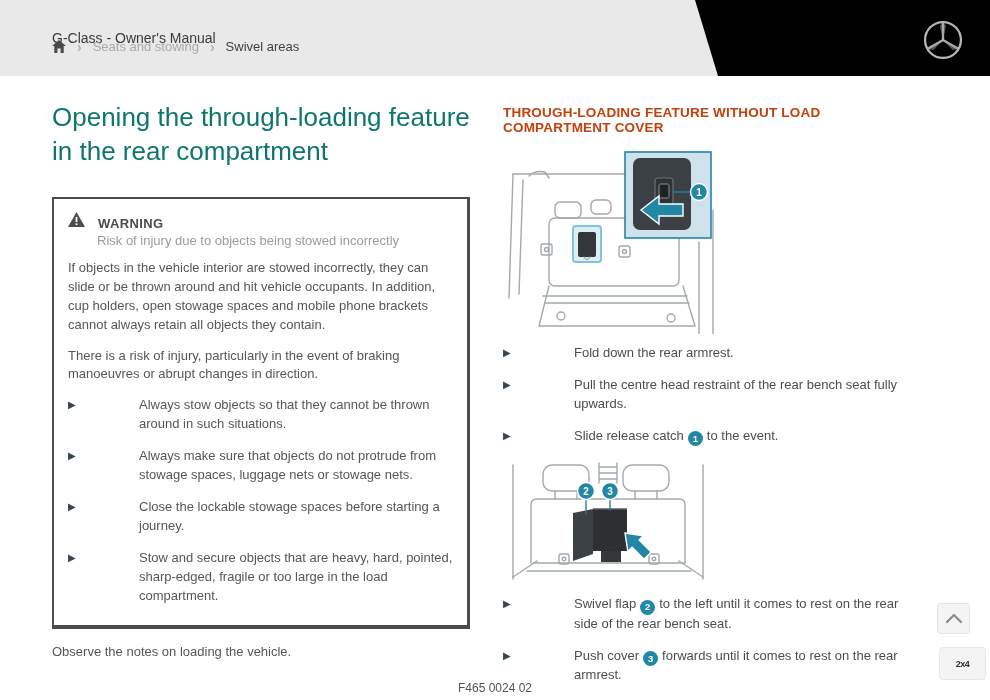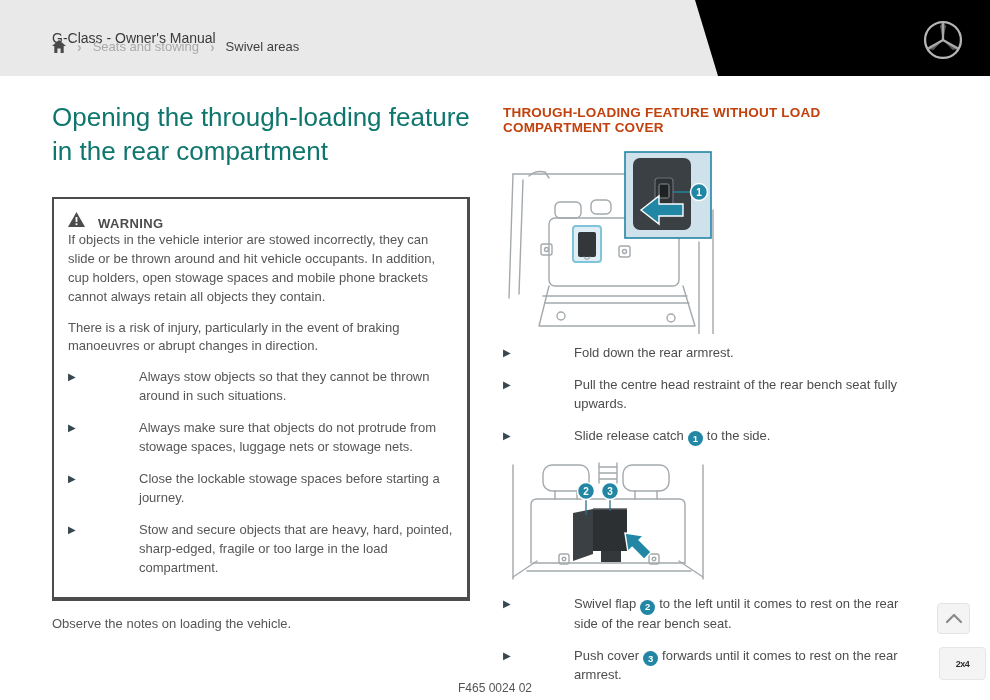--- a/index.html
+++ b/index.html
@@ -144,20 +144,21 @@
     <div class="warn-head">
       <span>
         <svg width="17" height="15" viewBox="0 0 17 15">
             <path d="M8.5 0 L17 15 L0 15 Z" fill="#4c4c4c"></path>
             <rect x="7.6" y="5" width="1.8" height="5" fill="#fff"></rect>
             <rect x="7.6" y="11.3" width="1.8" height="1.8" fill="#fff"></rect>
           </svg>
       </span>
       <span class="warn-title">WARNING</span>
     </div>
+    <div class="warn-sub">Risk of injury due to objects being stowed incorrectly</div>
 
     <p class="warn-p">If objects in the vehicle interior are stowed incorrectly, they can slide or be thrown around and hit vehicle occupants. In addition, cup holders, open stowage spaces and mobile phone brackets cannot always retain all objects they contain.</p>
     <p class="warn-p">There is a risk of injury, particularly in the event of braking manoeuvres or abrupt changes in direction.</p>
 
     <div class="bullet">
       <span class="bullet-arrow"></span>
       <span class="bullet-text">Always stow objects so that they cannot be thrown around in such situations.</span>
     </div>
     <div class="bullet">
       <span class="bullet-arrow"></span>
@@ -219,21 +220,21 @@
   <div class="bullet">
     <span class="bullet-arrow"></span>
     <span class="bullet-text">Fold down the rear armrest.</span>
   </div>
   <div class="bullet">
     <span class="bullet-arrow"></span>
     <span class="bullet-text">Pull the centre head restraint of the rear bench seat fully upwards.</span>
   </div>
   <div class="bullet">
     <span class="bullet-arrow"></span>
-    <span class="bullet-text"><span>Slide release catch</span><span class="inline-marker">1</span><span>to the side.</span></span>
+    <span class="bullet-text"><span>Slide release catch</span><span class="inline-marker">1</span><span>to the event.</span></span>
   </div>
 
   <span class="fig">
     <svg width="210" height="126" viewBox="0 0 210 126">
       <path class="art" d="M10 6 V120 M200 6 V120"></path>
       <path class="art" d="M10 118 L34 102 M200 118 L176 102"></path>
       <rect class="art" x="40" y="6" width="46" height="26" rx="9"></rect>
       <path class="art" d="M52 32 V40 M74 32 V40"></path>
       <rect class="art" x="120" y="6" width="46" height="26" rx="9"></rect>
       <path class="art" d="M132 32 V40 M154 32 V40"></path>

